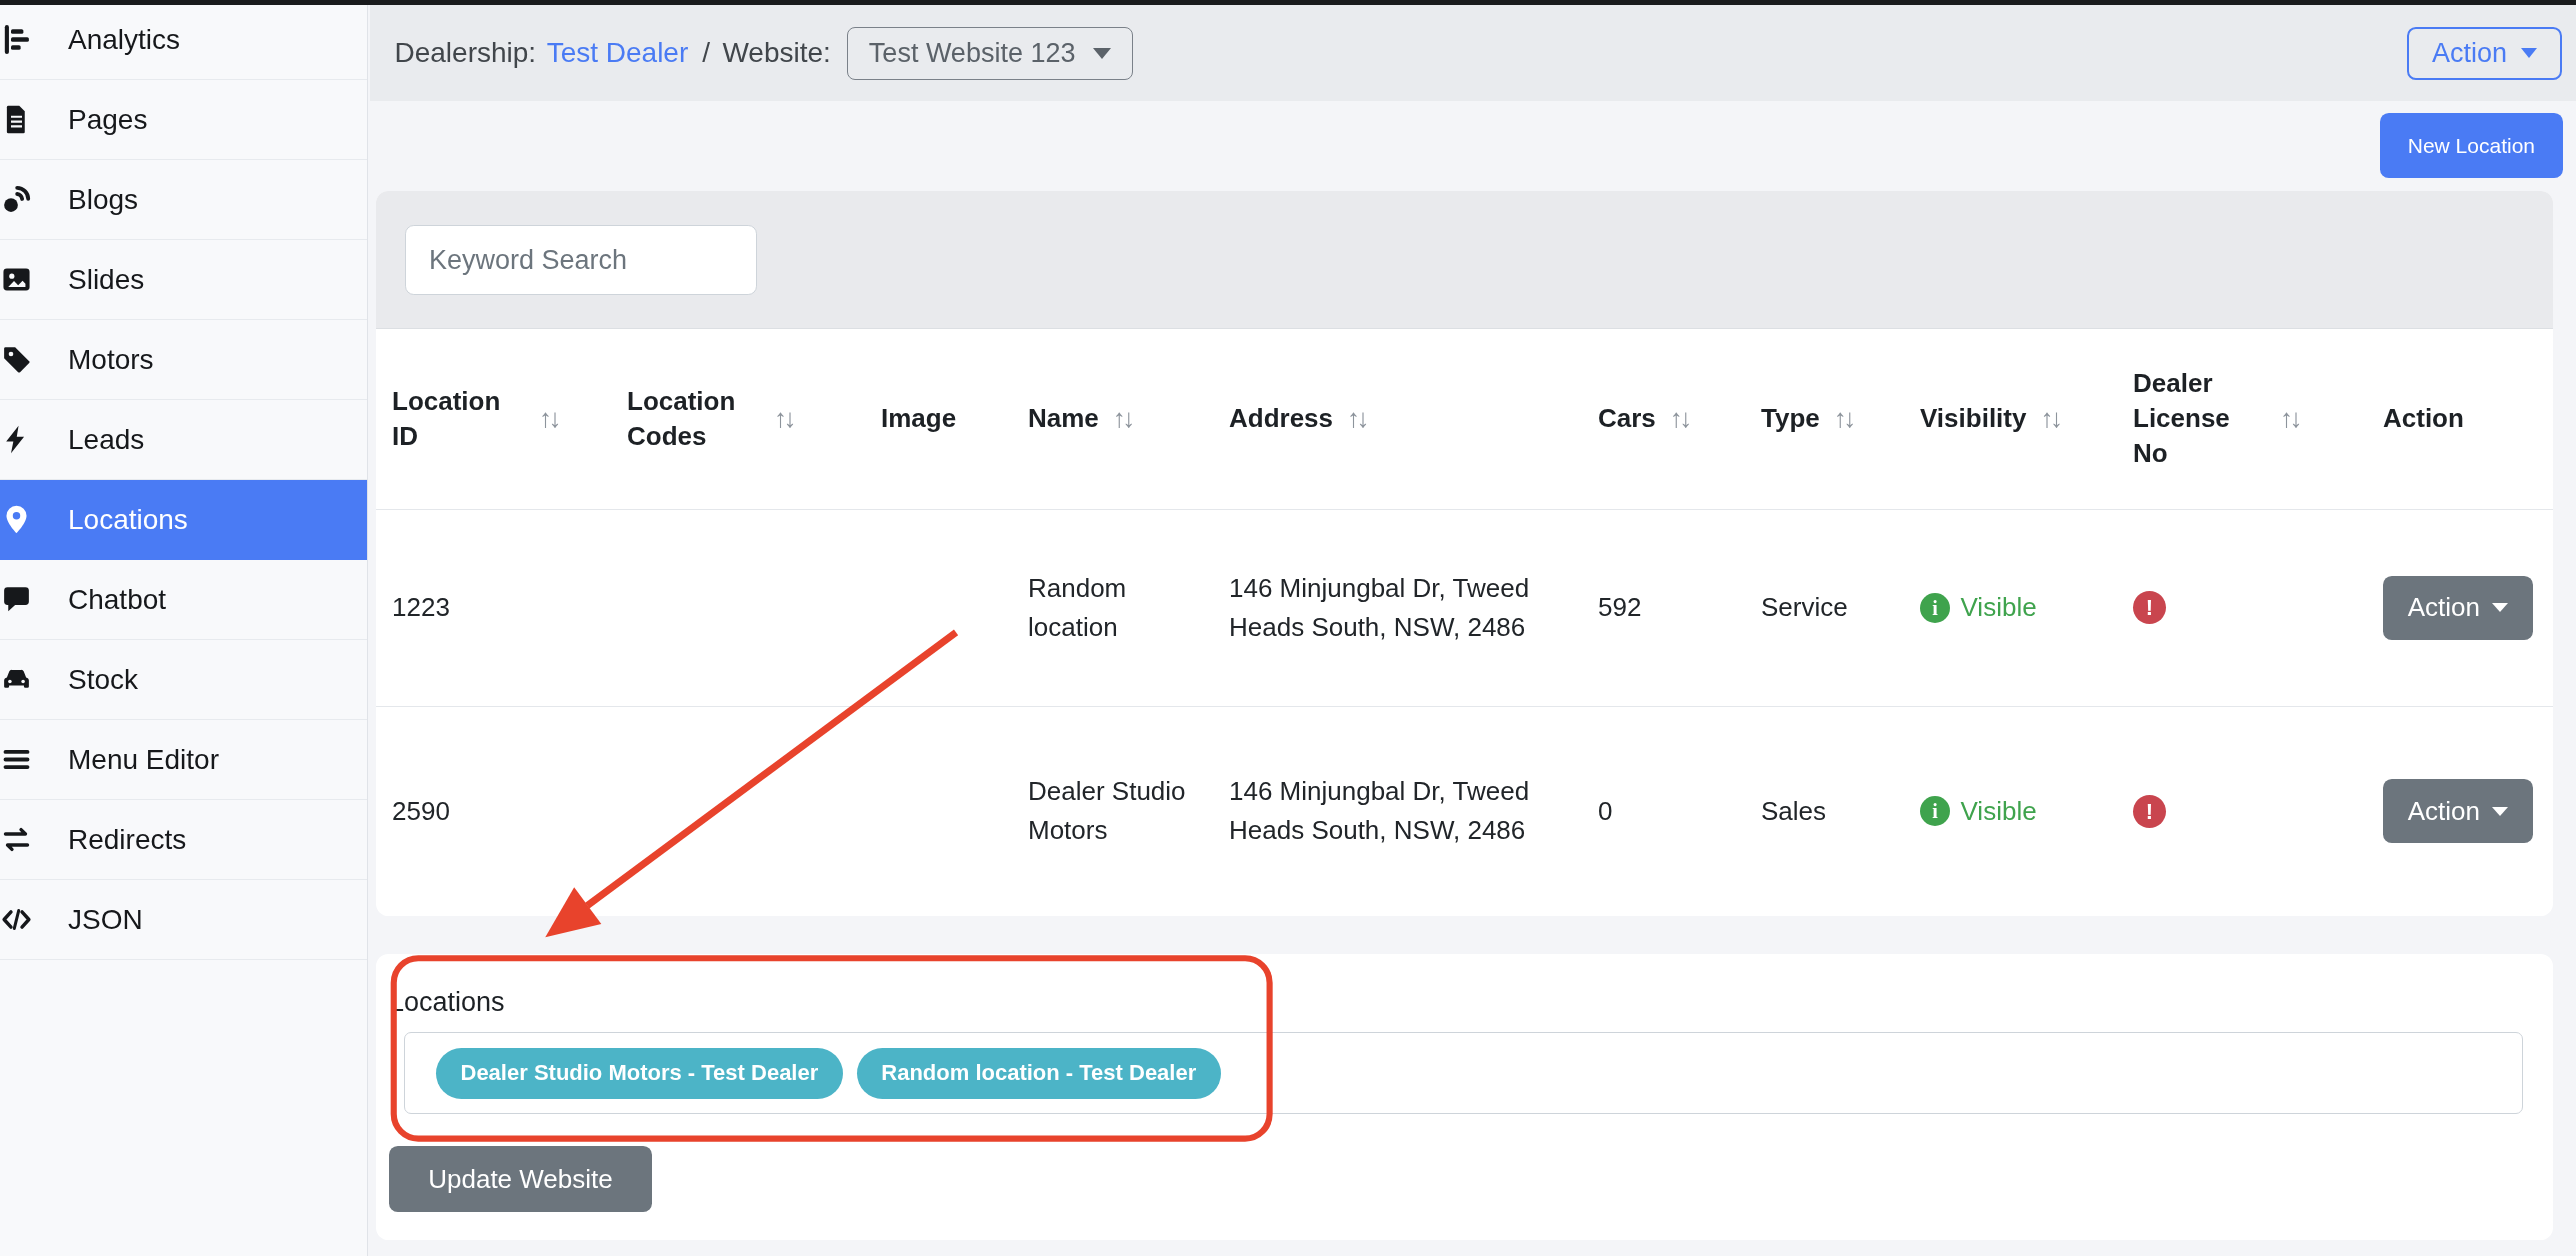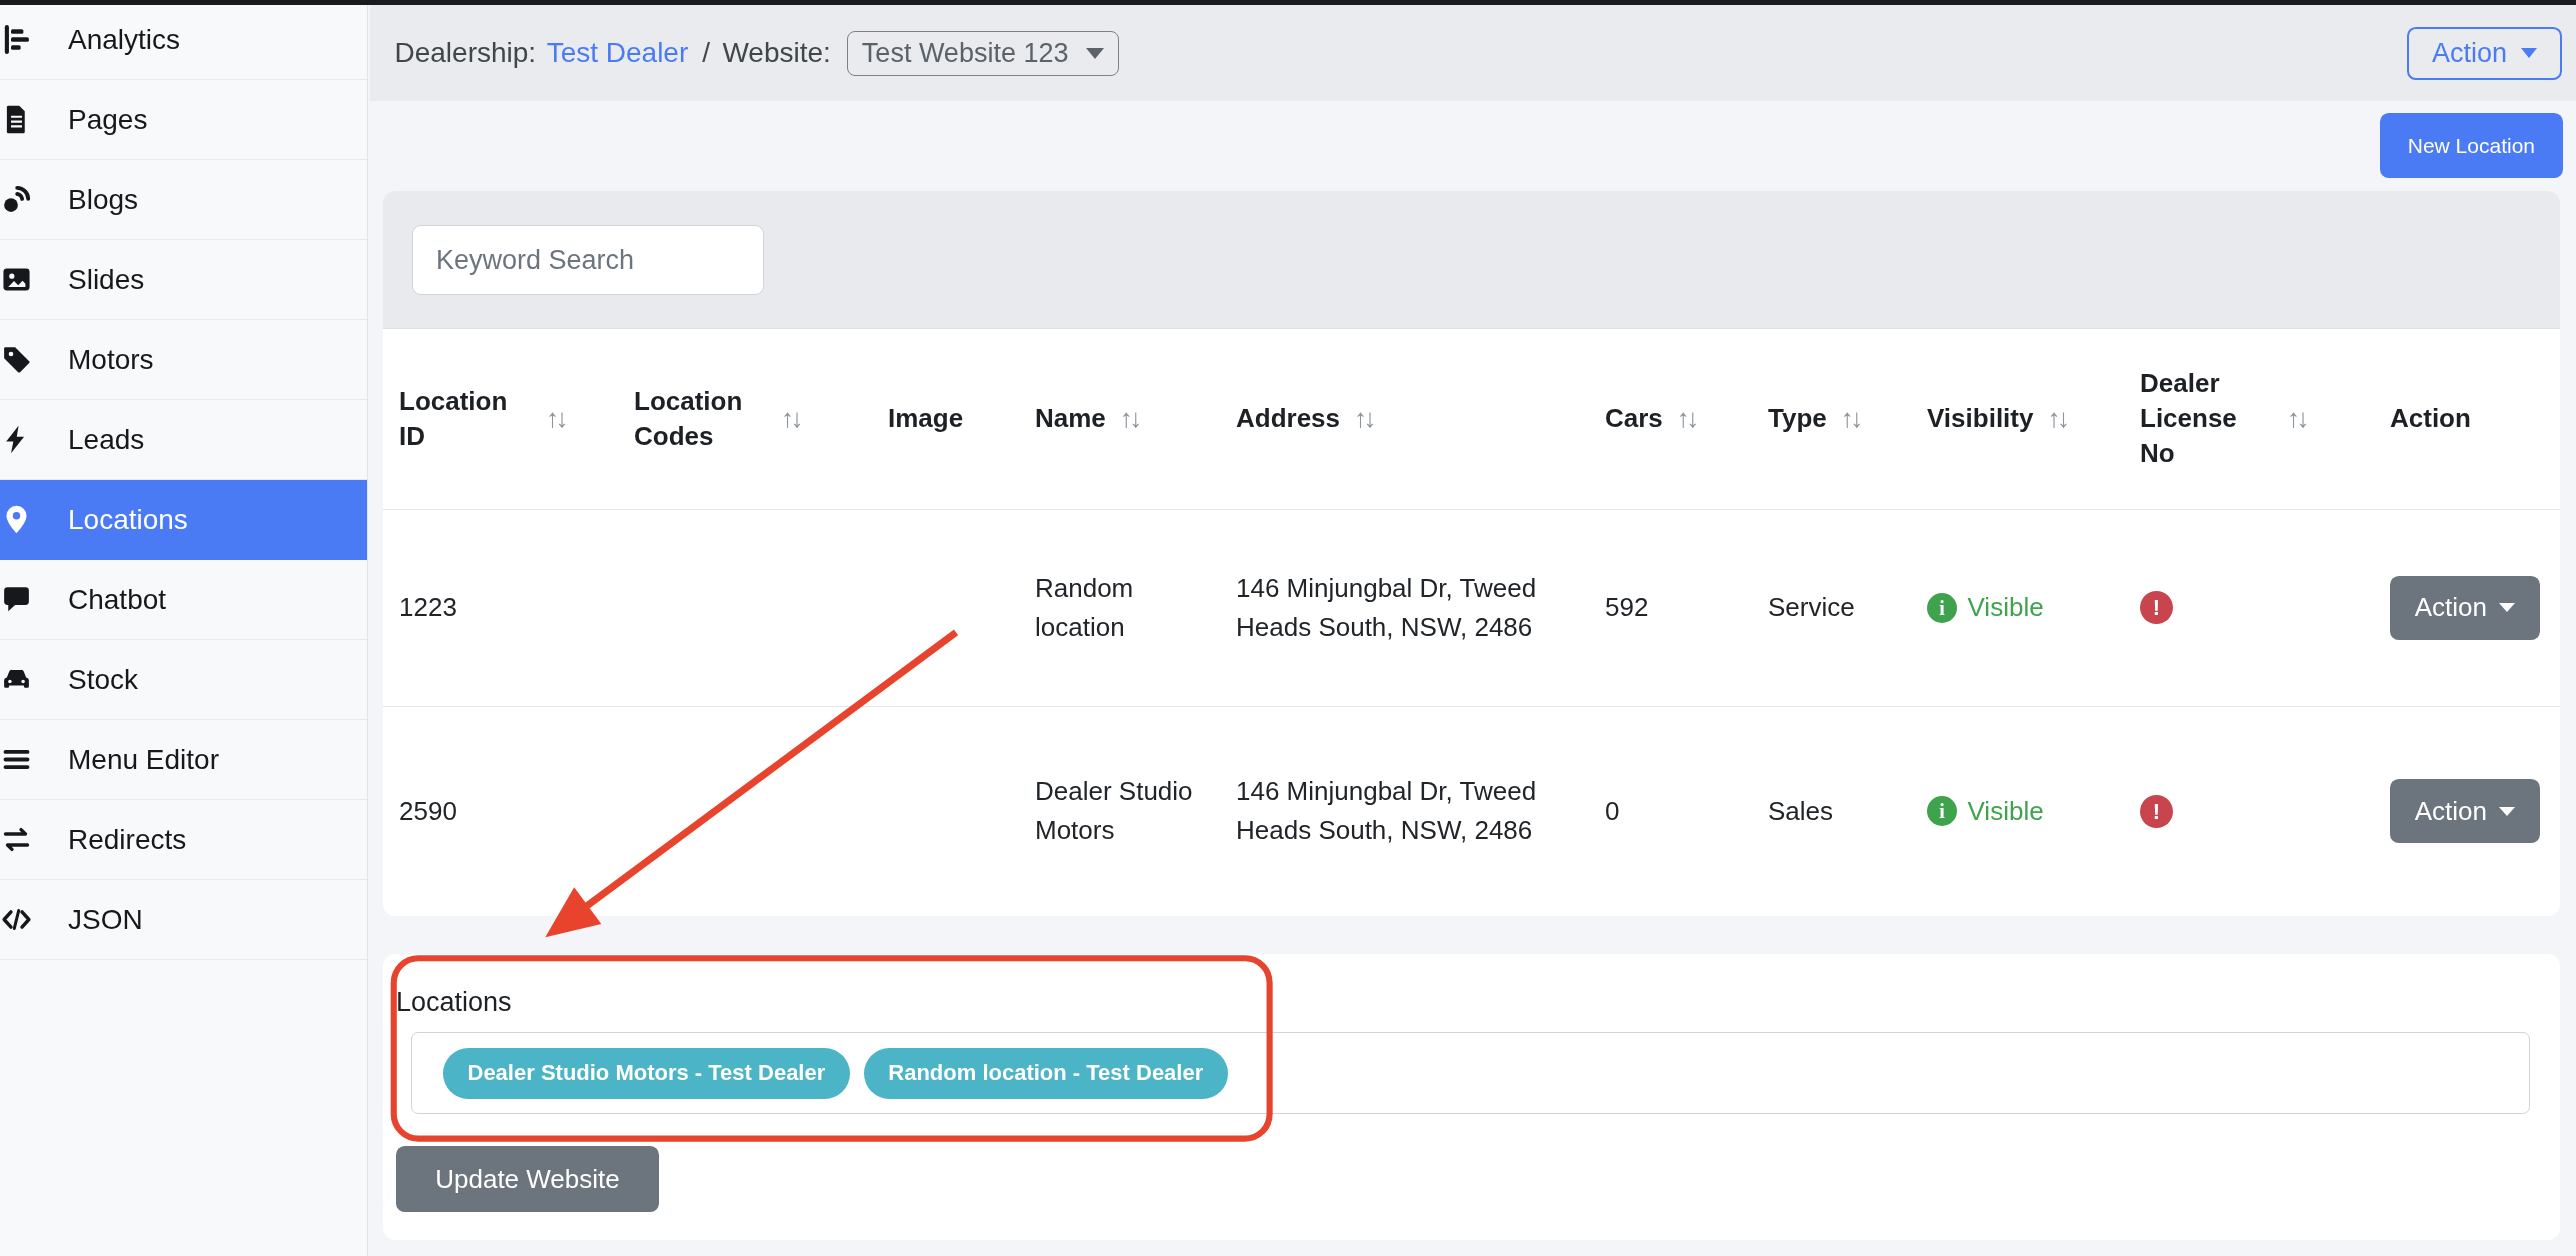--- a/index.html
+++ b/index.html
@@ -19,30 +19,30 @@
   .sidebar-item .s-icon svg{width:33px;height:33px;}
   .sidebar-item.active{background:var(--accent);color:#fff;border-color:var(--accent);}
   .sidebar-item .hole{fill:#f8f9fb;}
   .sidebar-item.active .hole{fill:var(--accent);}
 
   
   .topbar{position:absolute;left:370px;top:0;right:0;height:101px;background:#e9ebee;display:flex;align-items:center;padding:5.3px 14px 0 24.5px;z-index:5;}
   .crumb{font-size:28px;color:#41464b;}
   .crumb .link{color:var(--accent);margin:0 8.8px 0 10.5px;cursor:pointer;}
   .crumb .sep{margin:0 12.3px 0 5.3px;color:#41464b;}
-  .site-select{margin-left:16px;height:45px;min-width:251px;border:1.8px solid #7a8189;border-radius:8px;display:inline-flex;align-items:center;justify-content:center;gap:17.5px;padding:0 14px;color:#5b6269;font-size:27px;background:transparent;cursor:pointer;}
+  .site-select{margin-left:16px;height:53px;min-width:251px;border:1.8px solid #7a8189;border-radius:8px;display:inline-flex;align-items:center;justify-content:center;gap:17.5px;padding:0 21px;color:#5b6269;font-size:27px;background:transparent;cursor:pointer;}
   .caret{width:0;height:0;border-left:9.6px solid transparent;border-right:9.6px solid transparent;border-top:11.4px solid currentColor;display:inline-block;}
   .caret.small{border-left-width:8.8px;border-right-width:8.8px;border-top-width:10.5px;}
   .topbar-action{margin-left:auto;height:53px;padding:0 23px;border:2.6px solid var(--accent);border-radius:8.8px;color:var(--accent);font-size:27px;display:inline-flex;align-items:center;gap:14px;background:transparent;cursor:pointer;}
 
   
   .content{position:absolute;left:370px;top:101px;right:0;bottom:0;background:#f4f5f8;}
   .new-location{position:absolute;top:12.3px;right:13px;height:65px;padding:0 28px;background:var(--accent);color:#fff;border:none;border-radius:8.8px;font-size:21px;cursor:pointer;}
 
-  .card{position:absolute;left:13px;width:2177px;background:#fff;border-radius:12.3px;}
+  .card{position:absolute;left:6px;width:2177px;background:#fff;border-radius:12.3px;}
   .card.table-card{top:90px;height:725px;}
   .card-header{height:138px;background:#e9eaed;border-radius:12.3px 12.3px 0 0;border-bottom:1.8px solid #dcdfe3;position:relative;}
   .search-input{position:absolute;left:29px;top:34px;width:352px;height:70px;border:1.8px solid #ced4da;border-radius:8.8px;background:#fff;font-size:27px;color:#495057;padding:0 23px;outline:none;}
   .search-input::placeholder{color:#6c757d;}
 
   table{width:100%;border-collapse:collapse;table-layout:fixed;}
   col.c1{width:235px;}col.c2{width:254px;}col.c3{width:147px;}col.c4{width:201px;}col.c5{width:369px;}
   col.c6{width:163px;}col.c7{width:159px;}col.c8{width:213px;}col.c9{width:250px;}
   thead tr{height:180px;}
   th{font-size:26px;font-weight:700;color:#1d2125;text-align:left;vertical-align:middle;padding:0 16px;}

